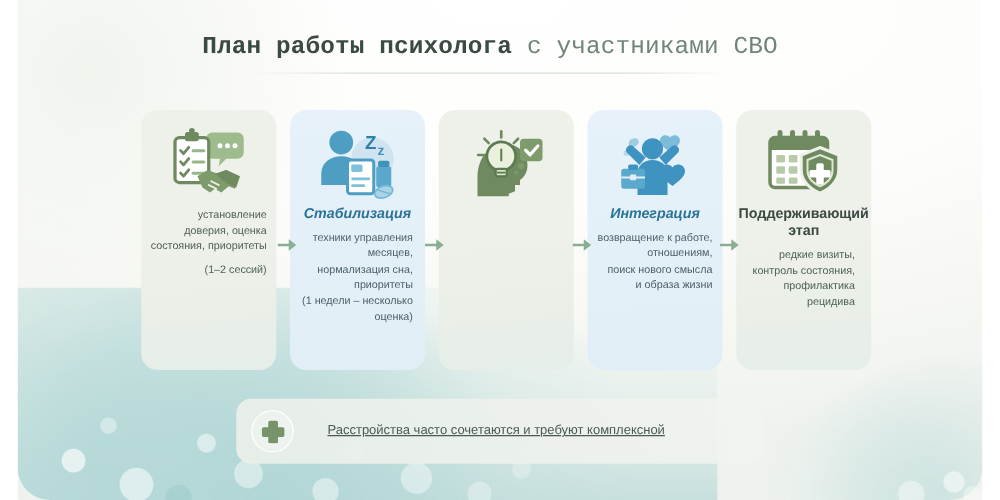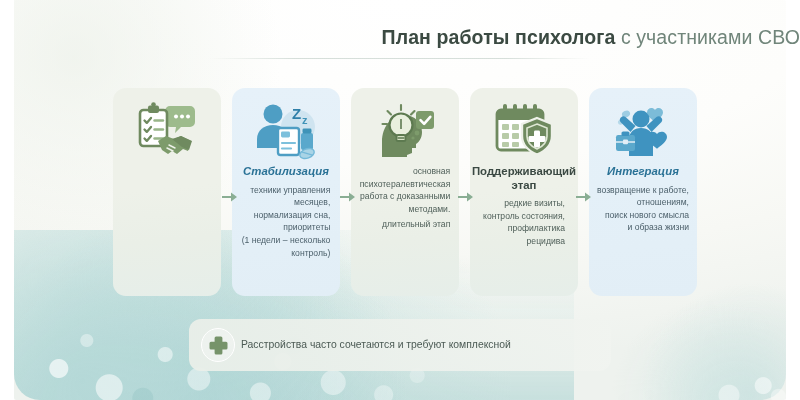--- a/index.html
+++ b/index.html
@@ -67,21 +67,21 @@
   }
   .wash-topleft{
     position:absolute;left:14px;top:0;width:300px;height:230px;
     background:radial-gradient(circle at 20% 25%, rgba(235,240,232,.70) 0%, rgba(235,240,232,0) 70%);
   }
   .side-mask-l{position:absolute;left:0;top:0;width:14px;height:400px;background:#fff;}
   .side-mask-r{position:absolute;right:0;top:0;width:14px;height:400px;background:#fff;}
 
   
   .header{
-    position:absolute;left:0;right:0;top:25px;text-align:right;z-index:5;
+    position:absolute;left:0;right:16px;top:25px;text-align:center;z-index:5;font-family:Liberation Mono, monospace;
   }
   .title{
     font-size:19.5px;line-height:24px;letter-spacing:.1px;white-space:nowrap;
   }
   .title .strong{color:#3b4a42;font-weight:bold;}
   .title .light{color:#70857a;font-weight:normal;}
   .title-rule{
     margin:9px auto 0;width:380px;height:1px;
     background:linear-gradient(to right, rgba(160,180,170,0) 0%, rgba(150,172,160,.38) 22%, rgba(150,172,160,.38) 78%, rgba(160,180,170,0) 100%);
   }
@@ -132,21 +132,21 @@
     background:linear-gradient(100deg, rgba(234,239,233,.94) 0%, rgba(237,241,236,.92) 45%, rgba(241,244,240,.90) 100%);
     display:flex;align-items:center;box-sizing:border-box;padding-left:12px;
   }
   .banner-badge{
     width:32px;height:32px;border-radius:50%;flex:0 0 auto;
     border:1.6px solid #ffffff;
     display:flex;align-items:center;justify-content:center;
     background:rgba(255,255,255,.28);
   }
   .banner-text{
-    margin-left:6px;font-size:10.4px;line-height:15.5px;color:#4b5a54;
+    margin-left:27px;font-size:10.4px;line-height:15.5px;color:#4b5a54;text-decoration:underline;
   }
 </style>
 </head>
 <body>
 
 <div id="stage">
 
   <div class="bg-layer">
     <div class="bg-white-frame"></div>
     <div class="bg-core"></div>
@@ -193,20 +193,26 @@
           </g>
 
           <path d="M22 40 l8 -5 l8 3 l7 -3 l10 5 l-3 10 l-5 -2 l-6 5 l-5 -3 l-4 3 l-6 -4 z" fill="#7d9b6b"></path>
           <path d="M36 38 l9 -3 l11 5 l-3 9 l-7 -3 z" fill="#6f8a5f"></path>
           <g stroke="#edf1e8" stroke-width="1.5" stroke-linecap="round">
             <line x1="33" y1="44" x2="39" y2="47"></line>
             <line x1="31" y1="47" x2="37" y2="50"></line>
           </g>
         </svg>
       </div>
+      <div class="card-body">
+        <div>установление</div>
+        <div>доверия, оценка</div>
+        <div>состояния, приоритеты</div>
+        <div style="margin-top:6px">(1–2 сессий)</div>
+      </div>
     </div>
 
     <div class="card blue">
       <div class="icon-wrap">
         <svg width="64" height="60" viewBox="0 0 64 60" aria-hidden="true">
           <circle cx="44" cy="26" r="17" fill="#cfe4f0"></circle>
 
           <circle cx="19" cy="13" r="9.5" fill="#4e9ec4"></circle>
           <path d="M3 47 v-9 c0-8.5 7-14 16-14 s16 5.5 16 14 v9 z" fill="#4e9ec4"></path>
 
@@ -231,21 +237,21 @@
       </div>
       <div class="card-title">
         <div>Стабилизация</div>
       </div>
       <div class="card-body">
         <div>техники управления</div>
         <div>месяцев,</div>
         <div>нормализация сна,</div>
         <div>приоритеты</div>
         <div>(1 недели – несколько</div>
-        <div>контроль)</div>
+        <div>оценка)</div>
       </div>
     </div>
 
     <div class="card green">
       <div class="icon-wrap">
         <svg width="62" height="60" viewBox="0 0 62 60" aria-hidden="true">
 
           <path d="M8 56 v-15 c0 -16 10 -27 22 -27 c11 0 18 8 18 17 c0 6 -3 10 -6 12 l0 4 l-4 0 l0 5 l-5 2 l0 2 z" fill="#6f8a5f"></path>
 
           <circle cx="27" cy="24" r="11.5" fill="#e9f0de" stroke="#5d7a50" stroke-width="2.2"></circle>
@@ -259,26 +265,50 @@
             <line x1="8.5" y1="23" x2="13" y2="23"></line>
             <line x1="45.5" y1="23" x2="41" y2="23"></line>
           </g>
 
           <rect x="42" y="10" width="18" height="18" rx="3" fill="#7d9b6b"></rect>
           <path d="M46.5 19.2 l3.6 3.6 l6.2 -7" fill="none" stroke="#fff" stroke-width="2.6" stroke-linecap="round" stroke-linejoin="round"></path>
           <circle cx="43" cy="32" r="2.4" fill="#7d9b6b"></circle>
           <circle cx="39" cy="37" r="1.6" fill="#7d9b6b"></circle>
         </svg>
       </div>
+    </div>
+
+    <div class="card blue">
+      <div class="icon-wrap">
+        <svg width="62" height="60" viewBox="0 0 62 60" aria-hidden="true">
+
+          <path d="M43 9 c2.4 -3.4 8 -2 8 2.4 c0 3.6 -5 7 -8 9.4 c-3 -2.4 -8 -5.8 -8 -9.4 c0 -4.4 5.6 -5.8 8 -2.4 z" fill="#7cbcd8"></path>
+          <path d="M45 33 c3 -4.2 10 -2.4 10 3 c0 4.6 -6.4 8.8 -10 11.8 c-3.6 -3 -10 -7.2 -10 -11.8 c0 -5.4 7 -7.2 10 -3 z" fill="#3f93c0"></path>
+          <ellipse cx="14" cy="13" rx="4.2" ry="3.2" transform="rotate(-25 14 13)" fill="#9ecde3"></ellipse>
+          <ellipse cx="9" cy="21" rx="3.2" ry="2.4" transform="rotate(-25 9 21)" fill="#b6d9ea"></ellipse>
+
+          <circle cx="29" cy="18" r="8.5" fill="#3f93c0"></circle>
+          <path d="M29 27 c7 0 12 4.5 12 11 v17 h-24 v-17 c0 -6.5 5 -11 12 -11 z" fill="#3f93c0"></path>
+          <path d="M18.5 31 l-10 -10 a3.6 3.6 0 0 1 5 -5 l10 9 z" fill="#3f93c0"></path>
+          <path d="M39.5 31 l10 -10 a3.6 3.6 0 0 0 -5 -5 l-10 9 z" fill="#3f93c0"></path>
+
+          <rect x="4" y="34" width="19" height="16" rx="2.2" fill="#5aa8cc"></rect>
+          <rect x="9.5" y="30.5" width="8" height="4.5" rx="1.6" fill="#3f93c0"></rect>
+          <line x1="4" y1="41" x2="23" y2="41" stroke="#e2eef6" stroke-width="1.6"></line>
+          <rect x="11" y="38.6" width="5" height="4.6" rx="1" fill="#e2eef6"></rect>
+        </svg>
+      </div>
+      <div class="card-title">
+        <div>Интеграция</div>
+      </div>
       <div class="card-body">
-        <div>основная</div>
-        <div>психотералевтическая</div>
-        <div>работа с доказанными</div>
-        <div>методами.</div>
-        <div style="margin-top:3px">длительный этап</div>
+        <div>возвращение к работе,</div>
+        <div>отношениям,</div>
+        <div>поиск нового смысла</div>
+        <div>и образа жизни</div>
       </div>
     </div>
 
     <div class="card green">
       <div class="icon-wrap">
         <svg width="62" height="58" viewBox="0 0 62 58" aria-hidden="true">
 
           <g fill="#6f8a5f">
             <rect x="10" y="2" width="4" height="10" rx="2"></rect>
             <rect x="20" y="2" width="4" height="10" rx="2"></rect>
@@ -313,51 +343,20 @@
         <div>этап</div>
       </div>
       <div class="card-body">
         <div>редкие визиты,</div>
         <div>контроль состояния,</div>
         <div>профилактика</div>
         <div>рецидива</div>
       </div>
     </div>
 
-    <div class="card blue">
-      <div class="icon-wrap">
-        <svg width="62" height="60" viewBox="0 0 62 60" aria-hidden="true">
-
-          <path d="M43 9 c2.4 -3.4 8 -2 8 2.4 c0 3.6 -5 7 -8 9.4 c-3 -2.4 -8 -5.8 -8 -9.4 c0 -4.4 5.6 -5.8 8 -2.4 z" fill="#7cbcd8"></path>
-          <path d="M45 33 c3 -4.2 10 -2.4 10 3 c0 4.6 -6.4 8.8 -10 11.8 c-3.6 -3 -10 -7.2 -10 -11.8 c0 -5.4 7 -7.2 10 -3 z" fill="#3f93c0"></path>
-          <ellipse cx="14" cy="13" rx="4.2" ry="3.2" transform="rotate(-25 14 13)" fill="#9ecde3"></ellipse>
-          <ellipse cx="9" cy="21" rx="3.2" ry="2.4" transform="rotate(-25 9 21)" fill="#b6d9ea"></ellipse>
-
-          <circle cx="29" cy="18" r="8.5" fill="#3f93c0"></circle>
-          <path d="M29 27 c7 0 12 4.5 12 11 v17 h-24 v-17 c0 -6.5 5 -11 12 -11 z" fill="#3f93c0"></path>
-          <path d="M18.5 31 l-10 -10 a3.6 3.6 0 0 1 5 -5 l10 9 z" fill="#3f93c0"></path>
-          <path d="M39.5 31 l10 -10 a3.6 3.6 0 0 0 -5 -5 l-10 9 z" fill="#3f93c0"></path>
-
-          <rect x="4" y="34" width="19" height="16" rx="2.2" fill="#5aa8cc"></rect>
-          <rect x="9.5" y="30.5" width="8" height="4.5" rx="1.6" fill="#3f93c0"></rect>
-          <line x1="4" y1="41" x2="23" y2="41" stroke="#e2eef6" stroke-width="1.6"></line>
-          <rect x="11" y="38.6" width="5" height="4.6" rx="1" fill="#e2eef6"></rect>
-        </svg>
-      </div>
-      <div class="card-title">
-        <div>Интеграция</div>
-      </div>
-      <div class="card-body">
-        <div>возвращение к работе,</div>
-        <div>отношениям,</div>
-        <div>поиск нового смысла</div>
-        <div>и образа жизни</div>
-      </div>
-    </div>
-
   </div>
 
   <div class="arrows">
     <div class="arrow" style="left:222px">
       <svg width="16" height="12" viewBox="0 0 16 12">
           <path d="M0 5 h9 v-3.6 l6 4.6 l-6 4.6 v-3.6 h-9 z" fill="#8aae94"></path>
         </svg>
     </div>
     <div class="arrow" style="left:340px">
       <svg width="16" height="12" viewBox="0 0 16 12">

